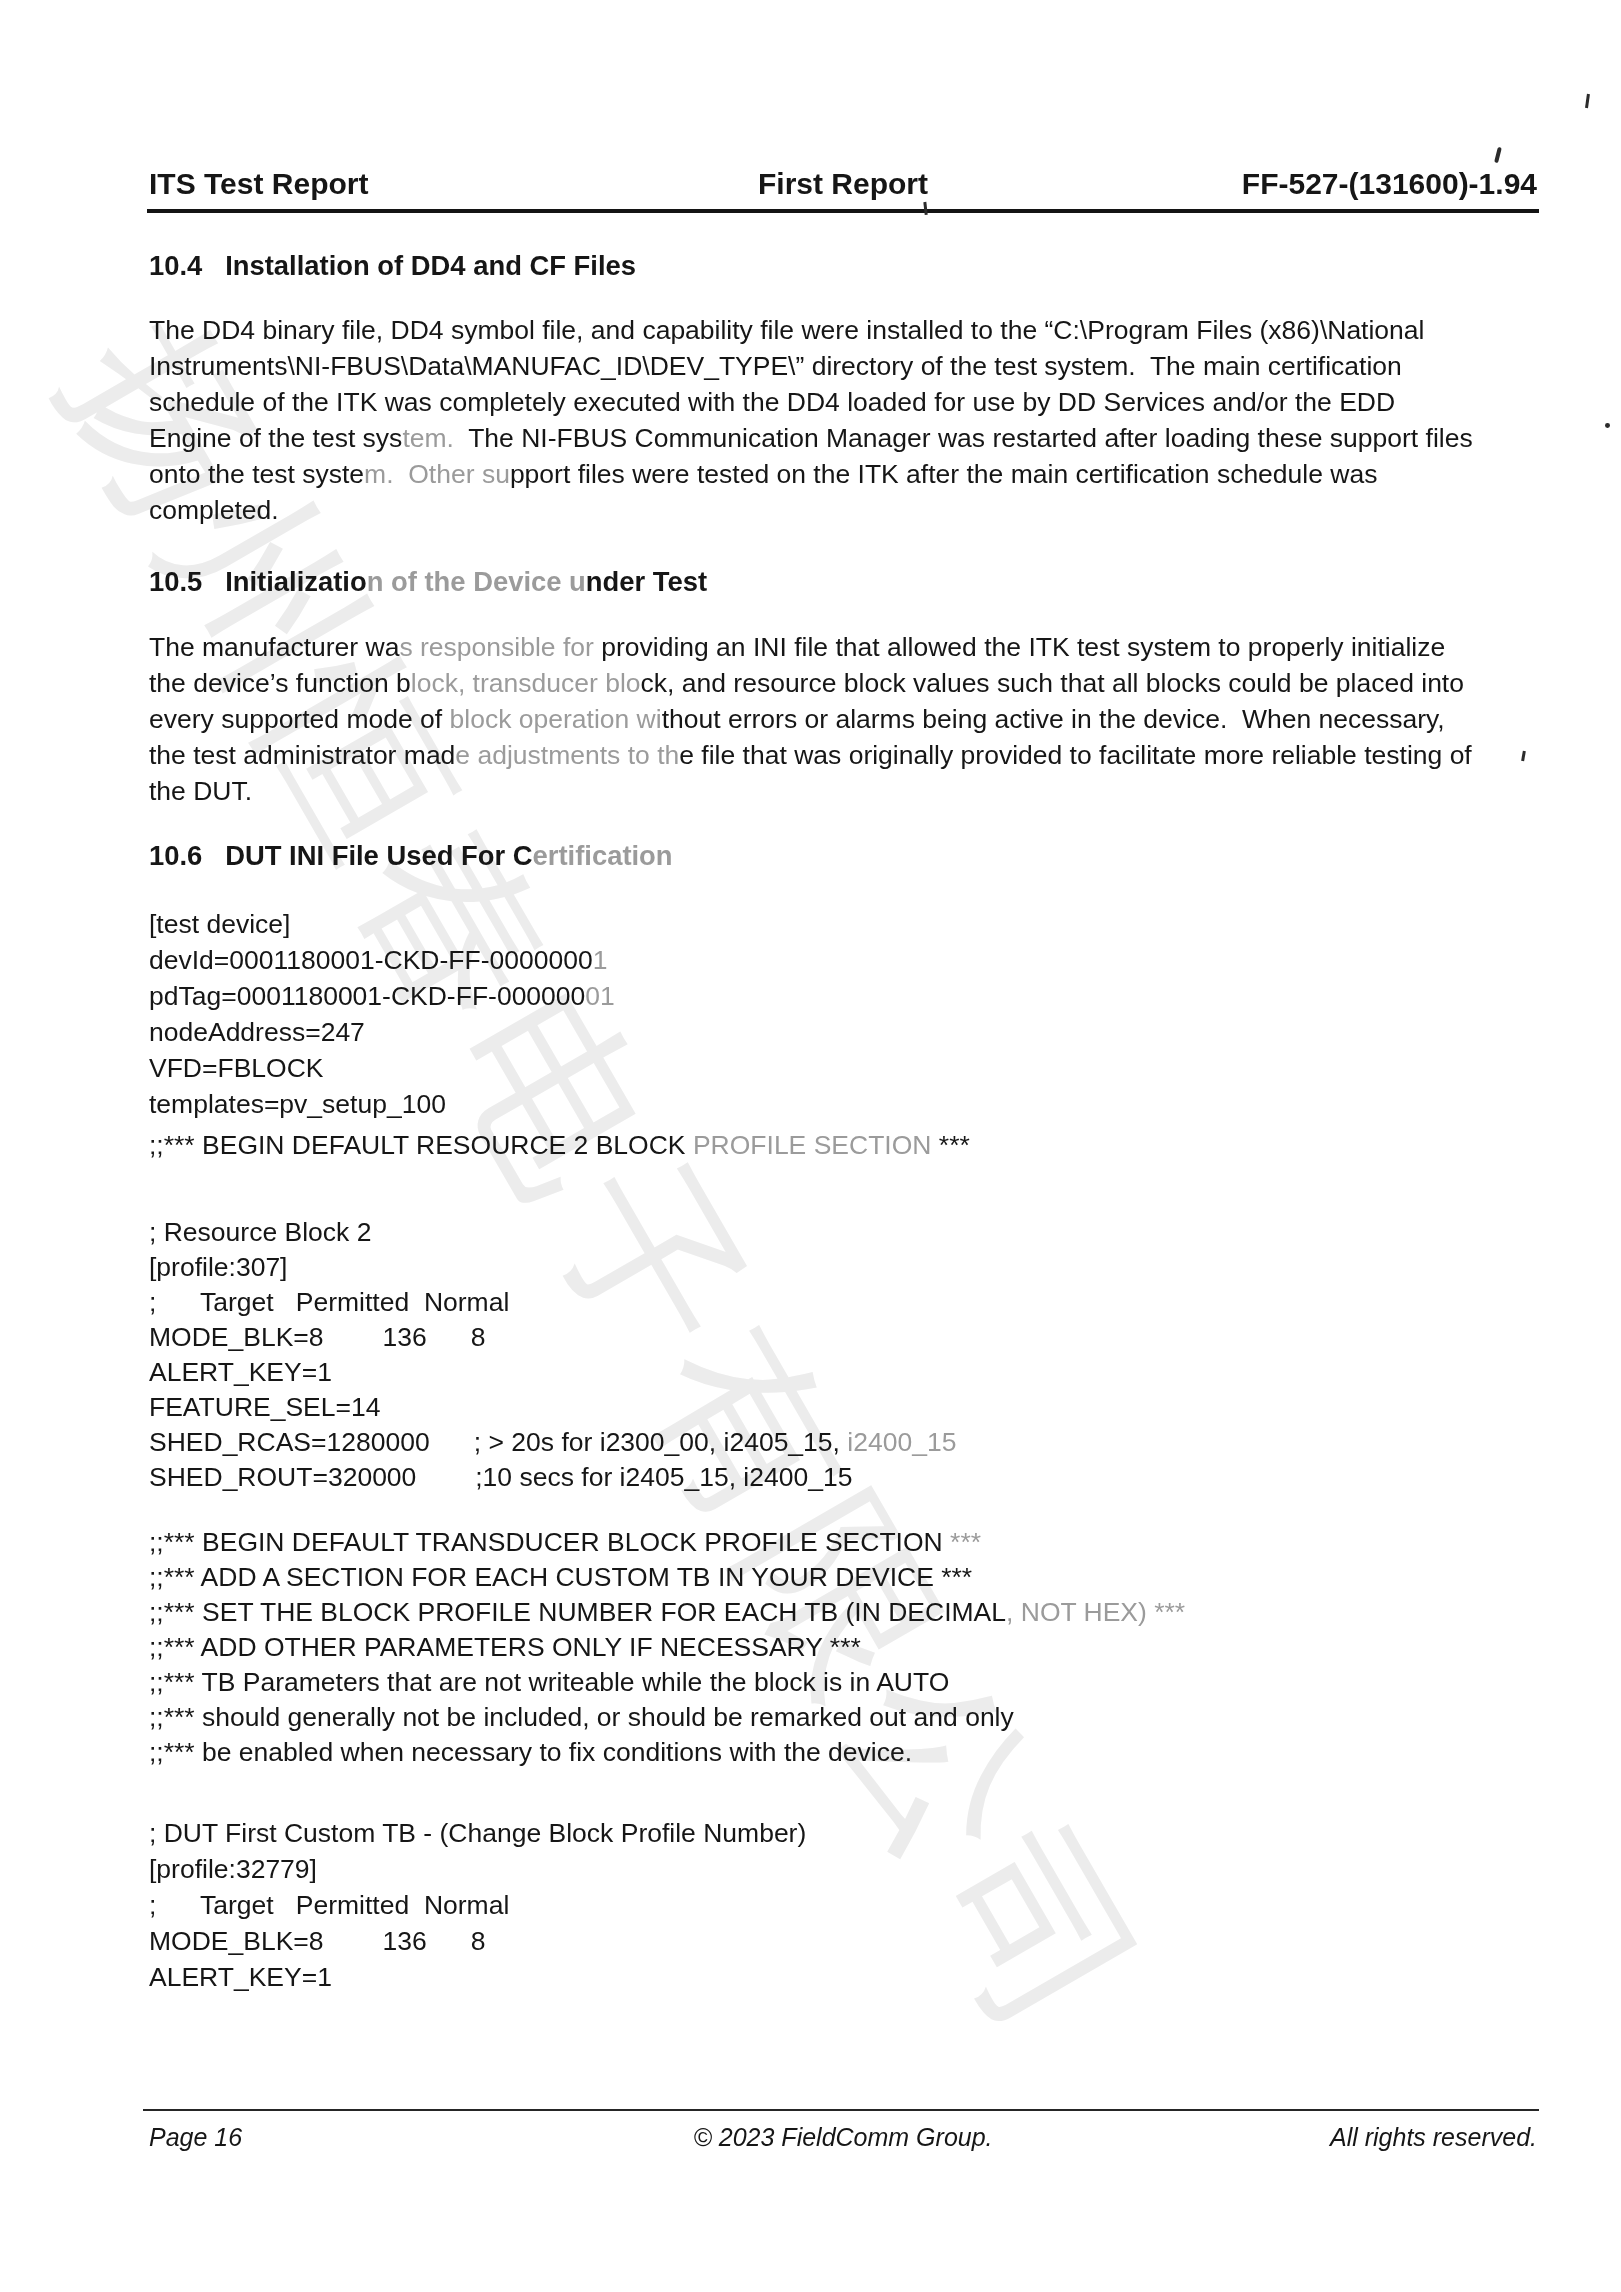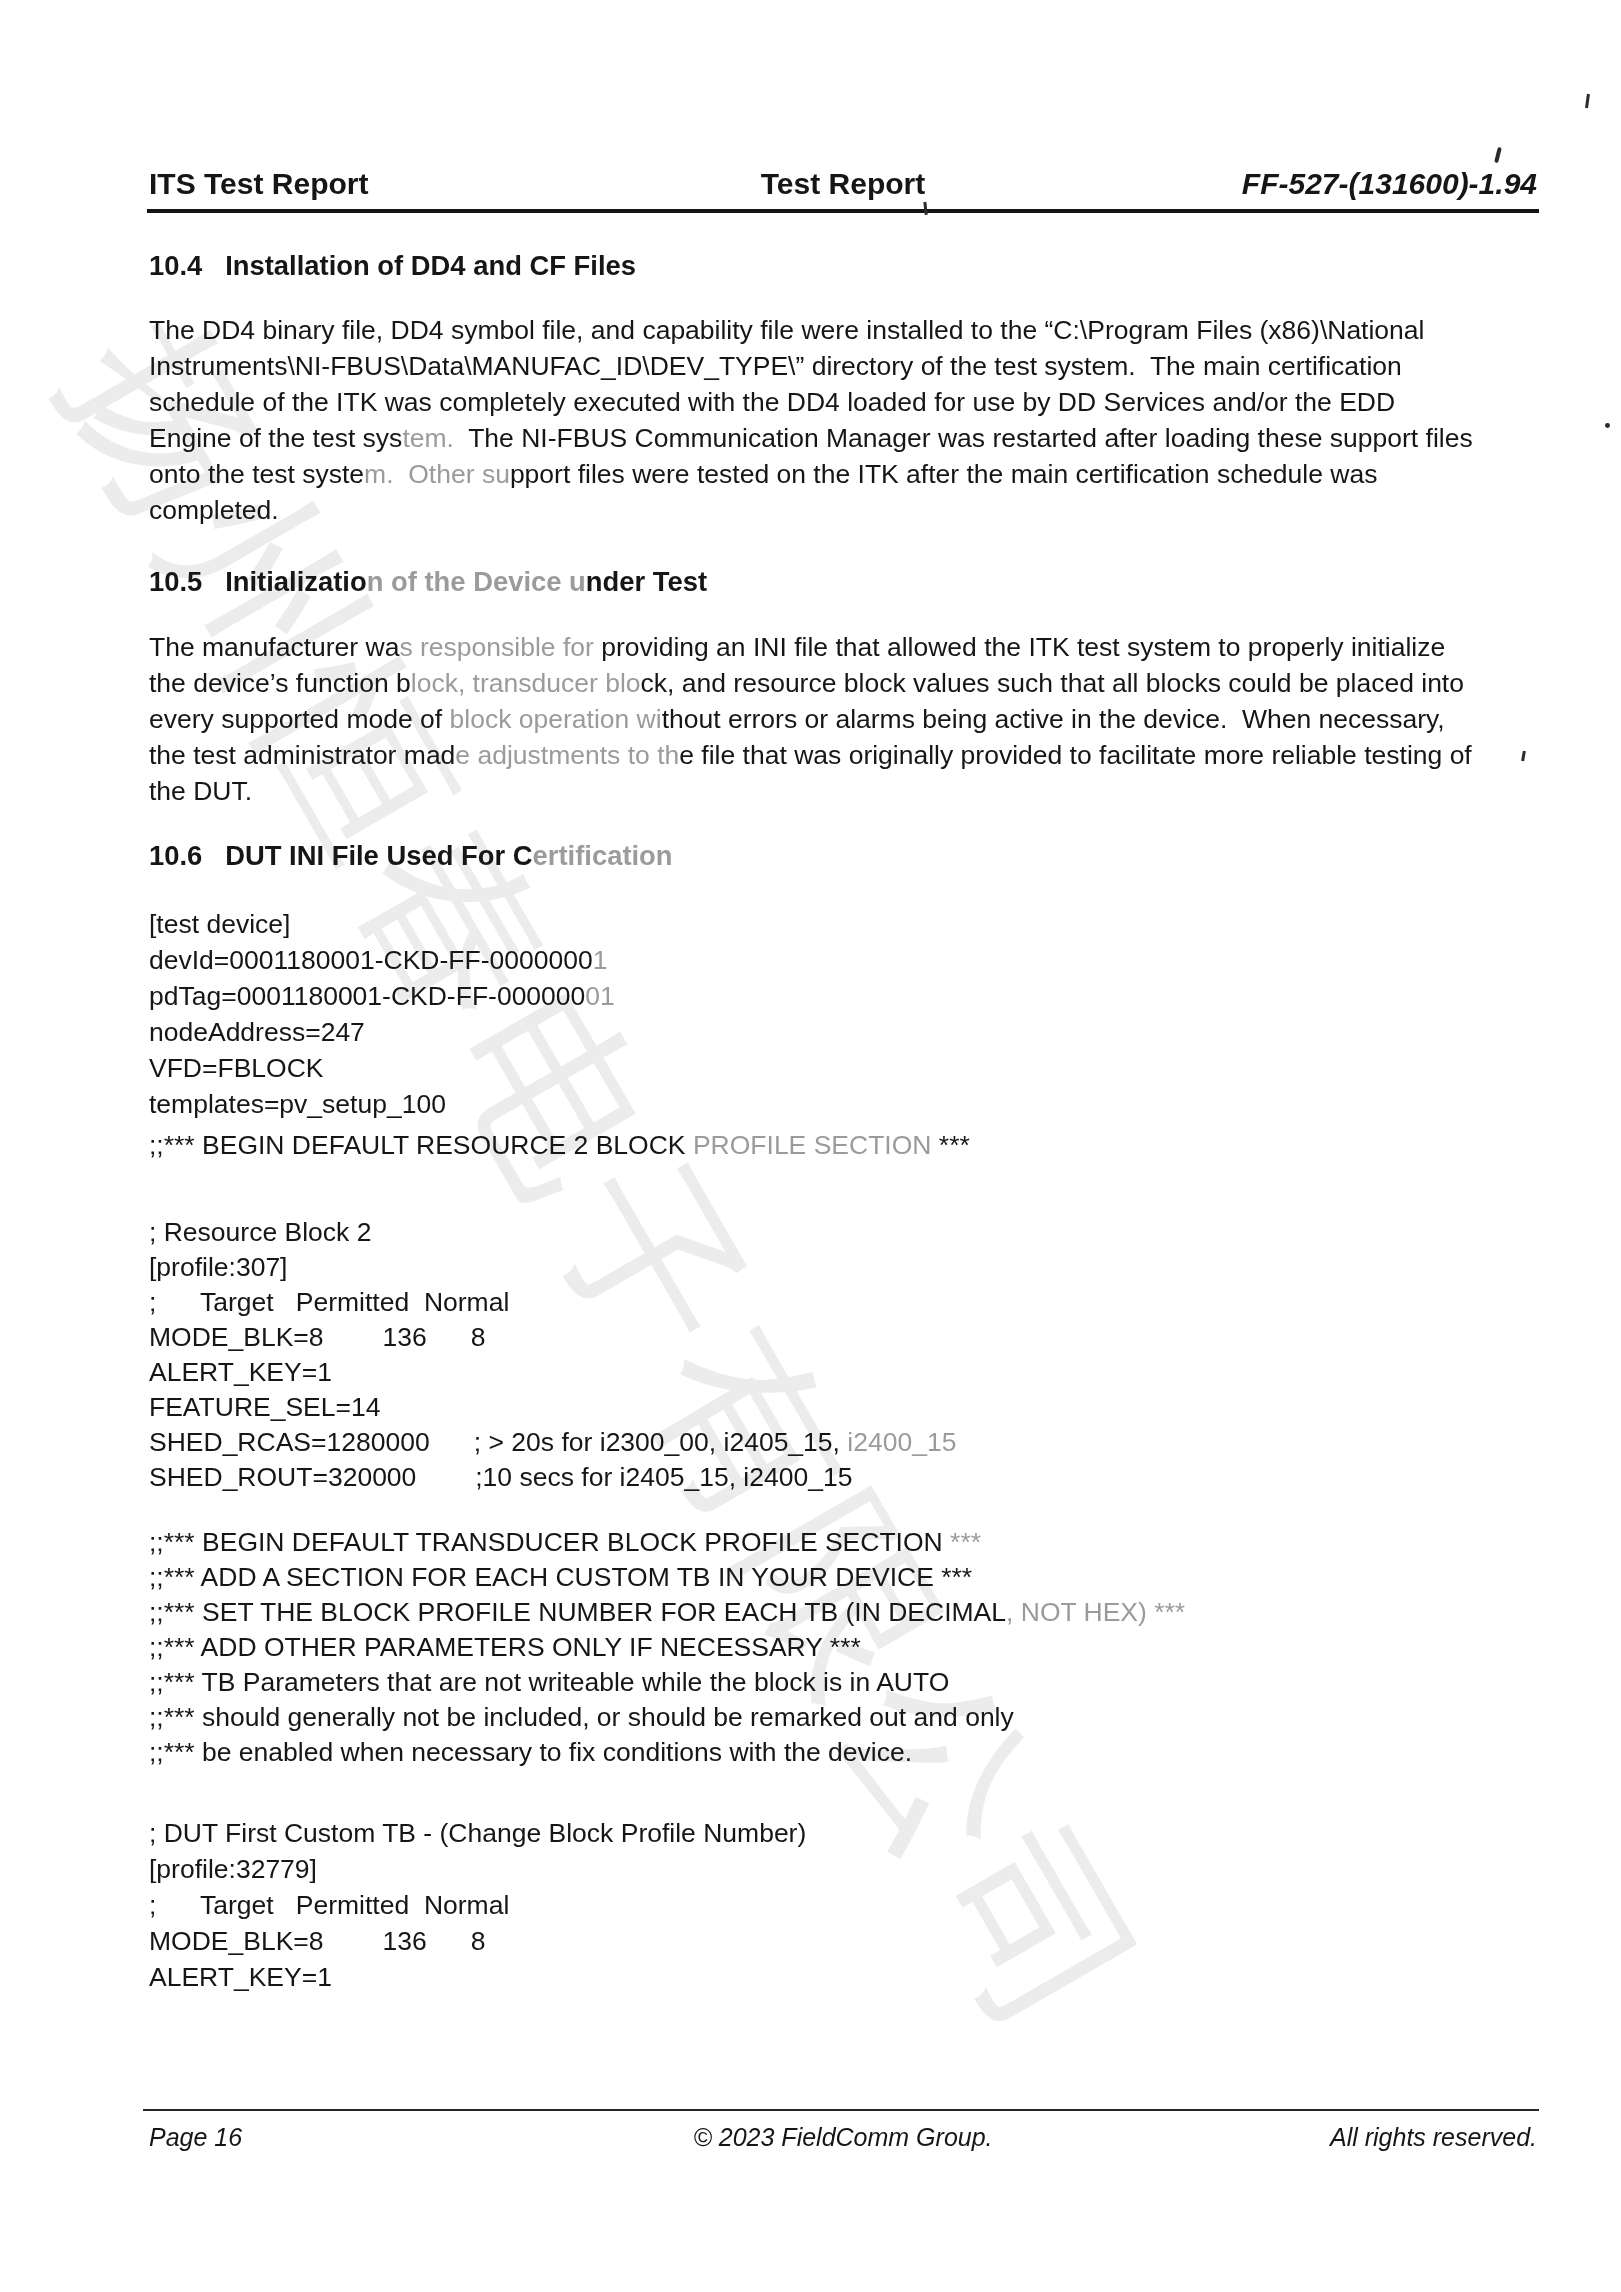--- a/index.html
+++ b/index.html
@@ -14,21 +14,21 @@
     font-size:186px;letter-spacing:7.8px;white-space:nowrap;color:#ececec;
     font-family:"DejaVu Sans",sans-serif;z-index:0;user-select:none;
   }
   .page-header{
     position:absolute;top:167px;left:149px;width:1388px;
     display:grid;grid-template-columns:1fr auto 1fr;align-items:baseline;
     font-weight:bold;font-size:30px;z-index:1;
   }
   .h-left{text-align:left;}
   .h-center{text-align:center;}
-  .h-right{text-align:right;font-style:italic;}
+  .h-right{text-align:right;}
   .header-rule{position:absolute;top:209px;left:147px;width:1392px;height:3.9px;background:#141414;z-index:1;}
   .footer-rule{position:absolute;top:2109px;left:143px;width:1396px;height:2px;background:#262626;z-index:1;}
   .page-footer{
     position:absolute;top:2123px;left:149px;width:1388px;
     display:grid;grid-template-columns:1fr auto 1fr;align-items:baseline;
     font-style:italic;font-size:25px;z-index:1;
   }
   .block{position:absolute;left:149px;width:1392px;white-space:pre-wrap;z-index:1;}
   .heading{font-weight:bold;font-size:27.4px;line-height:33px;}
   .para{font-size:26.5px;}
@@ -44,21 +44,21 @@
 </style>
 </head>
 <body>
 
 <div class="page">
 
   <div class="watermark">扬州恒春电子有限公司</div>
 
   <div class="page-header">
     <span class="h-left">ITS Test Report</span>
-    <span class="h-center">Test Report</span>
+    <span class="h-center">First Report</span>
     <span class="h-right">FF-527-(131600)-1.94</span>
   </div>
   <div class="header-rule"></div>
 
   <main id="doc-body">
       <div class="block heading" style="top: 249px;"><div class="line"><span>10.4   Installation of DD4 and CF Files</span></div></div>
       <div class="block para" style="top: 312px; line-height: 36px;"><div class="line"><span>The DD4 binary file, DD4 symbol file, and capability file were installed to the “C:\Program Files (x86)\National</span></div><div class="line"><span>Instruments\NI-FBUS\Data\MANUFAC_ID\DEV_TYPE\” directory of the test system.  The main certification</span></div><div class="line"><span>schedule of the ITK was completely executed with the DD4 loaded for use by DD Services and/or the EDD</span></div><div class="line"><span>Engine of the test sys</span><span class="faded">tem.  </span><span>The NI-FBUS Communication Manager was restarted after loading these support files</span></div><div class="line"><span>onto the test syste</span><span class="faded">m.  Other su</span><span>pport files were tested on the ITK after the main certification schedule was</span></div><div class="line"><span>completed.</span></div></div>
       <div class="block heading" style="top: 565px;"><div class="line"><span>10.5   Initializatio</span><span class="faded">n of the Device u</span><span>nder Test</span></div></div>
       <div class="block para" style="top: 629px; line-height: 36px;"><div class="line"><span>The manufacturer wa</span><span class="faded">s responsible for </span><span>providing an INI file that allowed the ITK test system to properly initialize</span></div><div class="line"><span>the device’s function b</span><span class="faded">lock, transducer blo</span><span>ck, and resource block values such that all blocks could be placed into</span></div><div class="line"><span>every supported mode of </span><span class="faded">block operation wi</span><span>thout errors or alarms being active in the device.  When necessary,</span></div><div class="line"><span>the test administrator mad</span><span class="faded">e adjustments to th</span><span>e file that was originally provided to facilitate more reliable testing of</span></div><div class="line"><span>the DUT.</span></div></div>
       <div class="block heading" style="top: 839px;"><div class="line"><span>10.6   DUT INI File Used For C</span><span class="faded">ertification</span></div></div>

